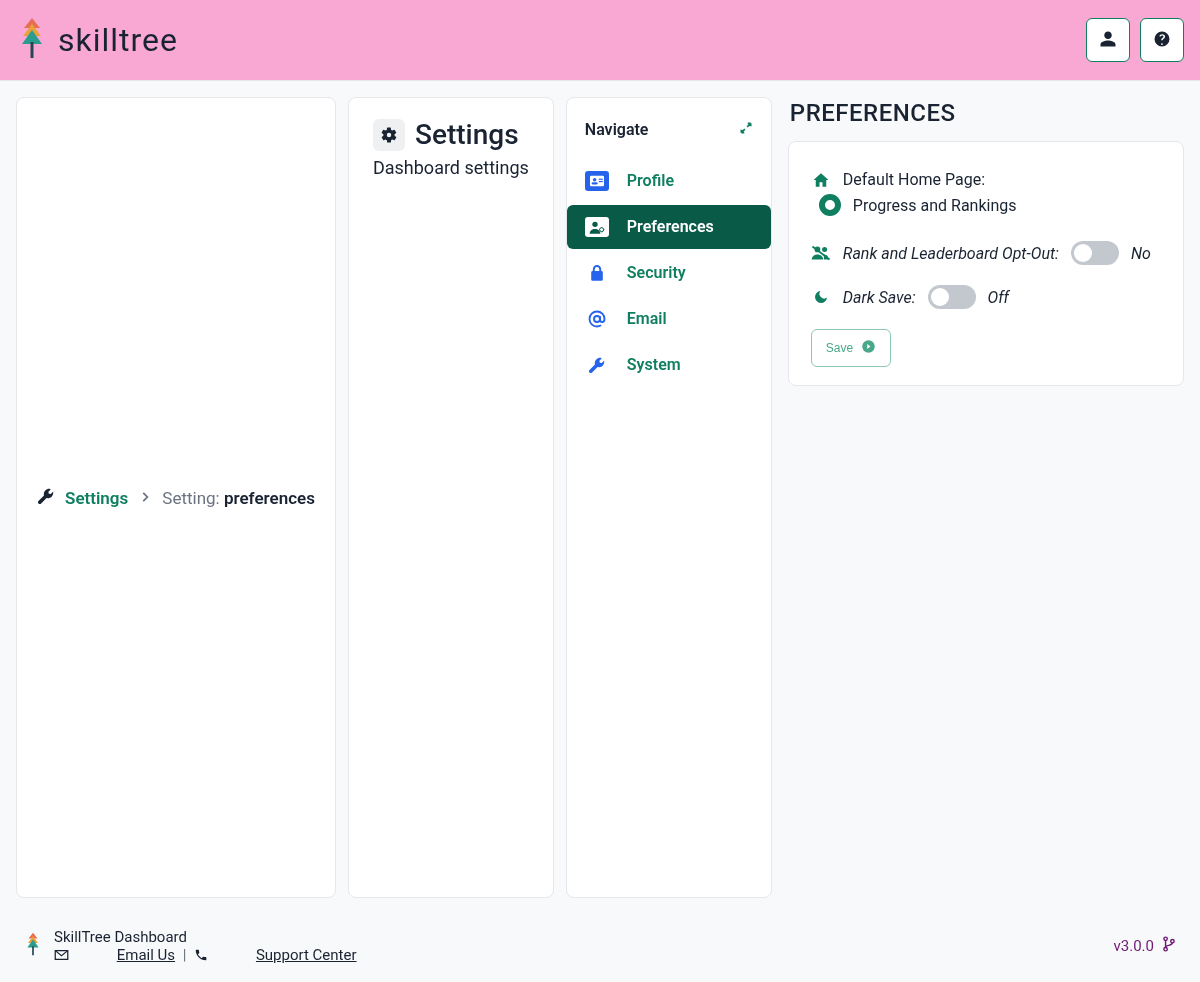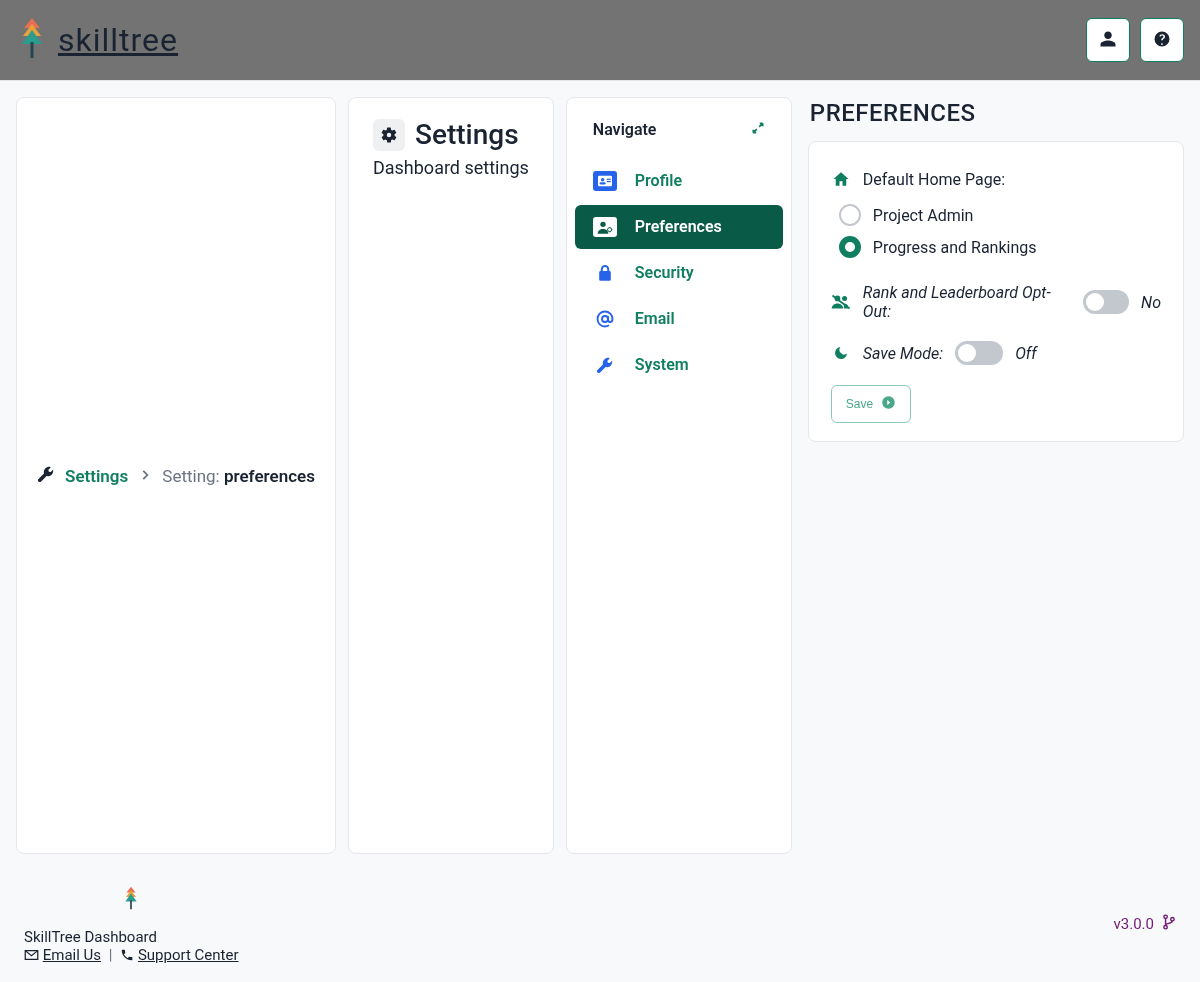--- a/index.html
+++ b/index.html
@@ -9,27 +9,26 @@
     }
     body {
       font-family: -apple-system, BlinkMacSystemFont, "Segoe UI", Roboto, "Helvetica Neue", Arial, sans-serif;
       background: #f8f9fb;
       color: #1a2332;
       min-height: 982px;
       display: flex;
       flex-direction: column;
     }
     .header {
-      background: #737373;
+      background: #f9a8d4;
       padding: 14px 16px;
       display: flex;
       align-items: center;
       justify-content: space-between;
       border-bottom: 1px solid #e5e7eb;
-      text-decoration: underline;
     }
     .logo-wrap {
       display: flex;
       align-items: center;
       gap: 10px;
     }
     .logo-icon svg {
       width: 32px;
       height: 48px;
     }
@@ -119,25 +118,25 @@
       font-size: 18px;
       color: #1a2332;
     }
     .content-row {
       display: flex;
       gap: 16px;
       align-items: stretch;
       flex: 1;
     }
     .sidebar {
-      width: 226px;
+      width: 206px;
       background: white;
       border: 1px solid #e5e7eb;
       border-radius: 8px;
-      padding: 18px 8px;
+      padding: 18px 0;
       min-height: 580px;
     }
     .sidebar-head {
       display: flex;
       align-items: center;
       justify-content: space-between;
       padding: 4px 18px 18px;
     }
     .sidebar-head-title {
       font-weight: 600;
@@ -198,23 +197,22 @@
       padding: 2px 0 14px 2px;
     }
     .card {
       background: white;
       border: 1px solid #e5e7eb;
       border-radius: 8px;
       padding: 28px 22px 18px;
     }
     .field-row {
       display: flex;
-      align-items: flex-start;
+      align-items: flex-end;
       gap: 12px;
-      margin-bottom: 10px;
       flex-wrap: wrap;
     }
     .field-icon {
       color: #107e60;
       width: 20px;
       display: inline-flex;
       justify-content: center;
     }
     .field-label {
       font-size: 16px;
@@ -290,30 +288,30 @@
       align-items: center;
       justify-content: space-between;
       font-size: 15px;
       color: #1a2332;
       background: #f8f9fb;
     }
     .footer-left {
       display: flex;
       align-items: center;
       gap: 12px;
-      flex-direction: column;
     }
     .footer-logo svg {
       width: 18px;
       height: 28px;
     }
     .footer-links a {
       color: #1a2332;
       text-decoration: underline;
       cursor: pointer;
+      margin-left: 44px;
     }
     .footer-links .sep {
       color: #6b7280;
       margin: 0 4px;
     }
     .footer-right {
       display: flex;
       align-items: center;
       gap: 8px;
       color: #701a75;
@@ -458,24 +456,20 @@
         
         <div class="field-row">
           <span class="field-icon">
             <svg width="18" height="18" viewBox="0 0 24 24" fill="currentColor">
                 <path d="M12 3l10 9h-3v9h-5v-6h-4v6H5v-9H2l10-9z"></path>
               </svg>
           </span>
           <span class="field-label">Default Home Page:</span>
         </div>
         <div class="radio-group">
-          <div class="radio-option">
-            <span class="radio-circle"></span>
-            <span class="radio-label">Project Admin</span>
-          </div>
           <div class="radio-option selected">
             <span class="radio-circle"></span>
             <span class="radio-label">Progress and Rankings</span>
           </div>
         </div>
 
         
         <div class="toggle-row">
           <span class="field-icon">
             <svg width="20" height="16" viewBox="0 0 28 22" fill="currentColor">
@@ -491,21 +485,21 @@
           <span class="toggle-value">No</span>
         </div>
 
         
         <div class="toggle-row">
           <span class="field-icon">
             <svg width="16" height="16" viewBox="0 0 24 24" fill="currentColor">
                 <path d="M21 12.8A9 9 0 1111.2 3a7 7 0 009.8 9.8z"></path>
               </svg>
           </span>
-          <span class="field-label">Save Mode:</span>
+          <span class="field-label">Dark Save:</span>
           <span class="toggle"></span>
           <span class="toggle-value">Off</span>
         </div>
 
         <button class="save-btn">
           <span>Save</span>
           <span>
             <svg width="15" height="15" viewBox="0 0 24 24" fill="currentColor">
                 <circle cx="12" cy="12" r="10"></circle>
                 <path d="M10 8l5 4-5 4V8z" fill="#fff"></path>

